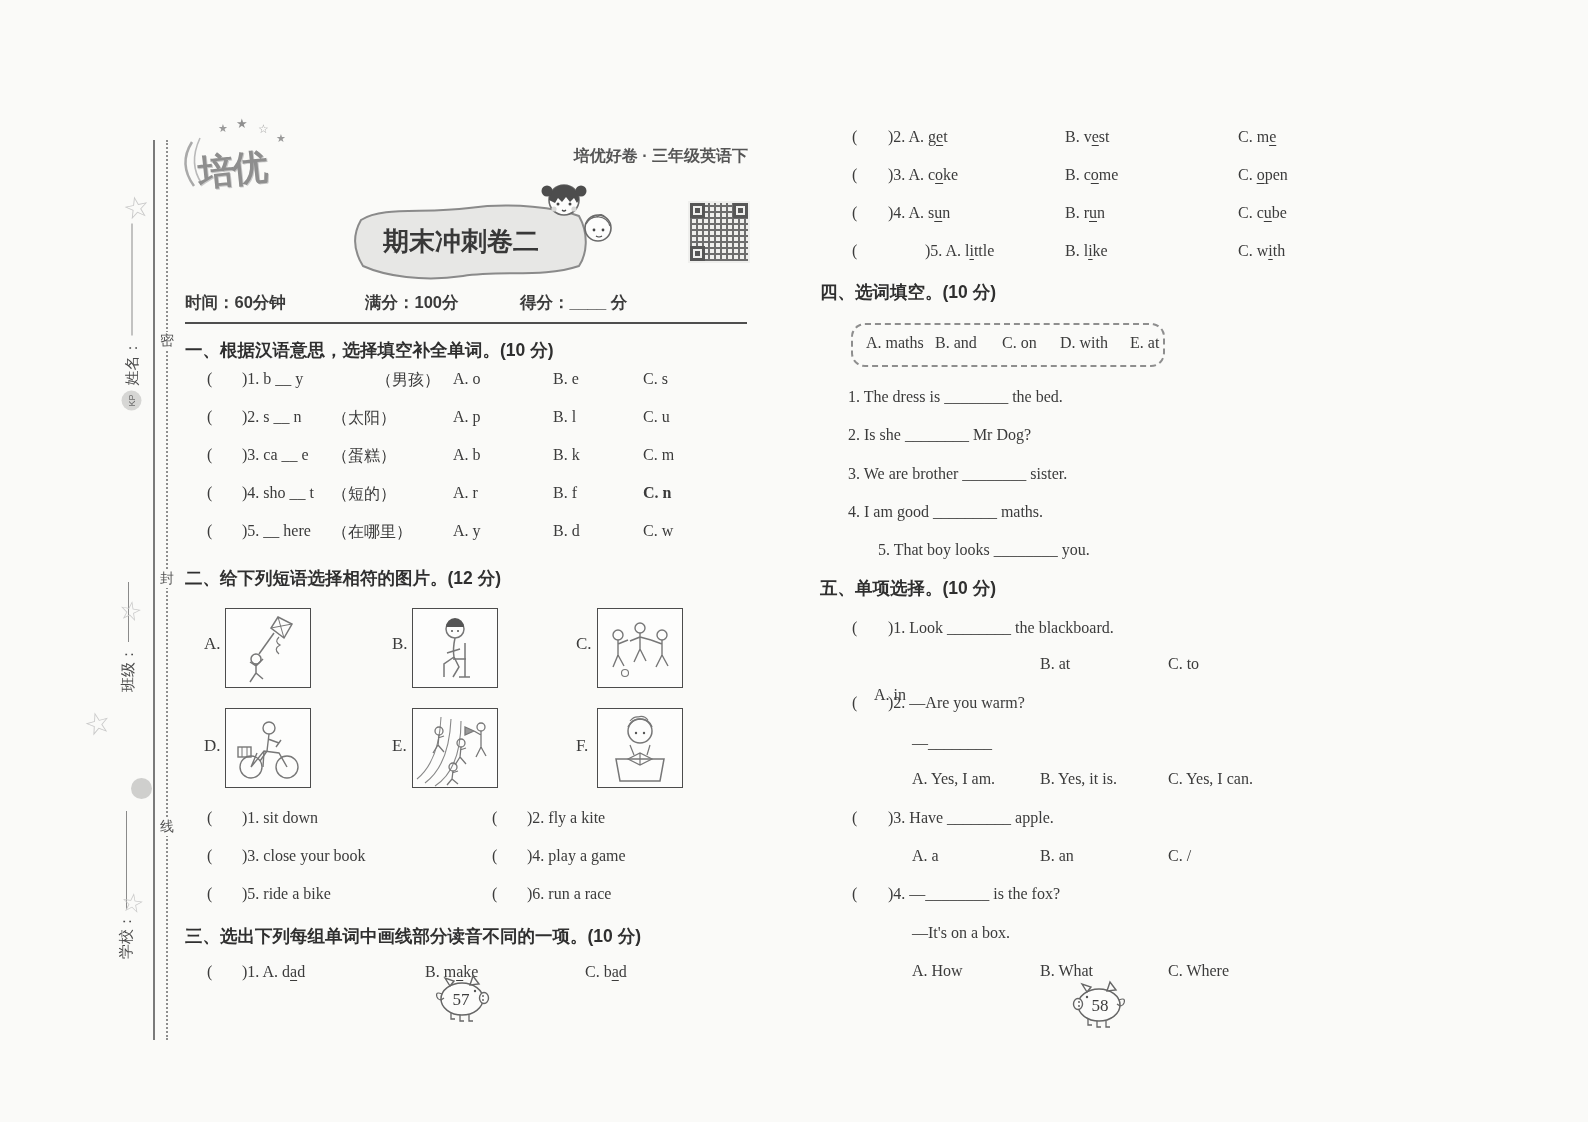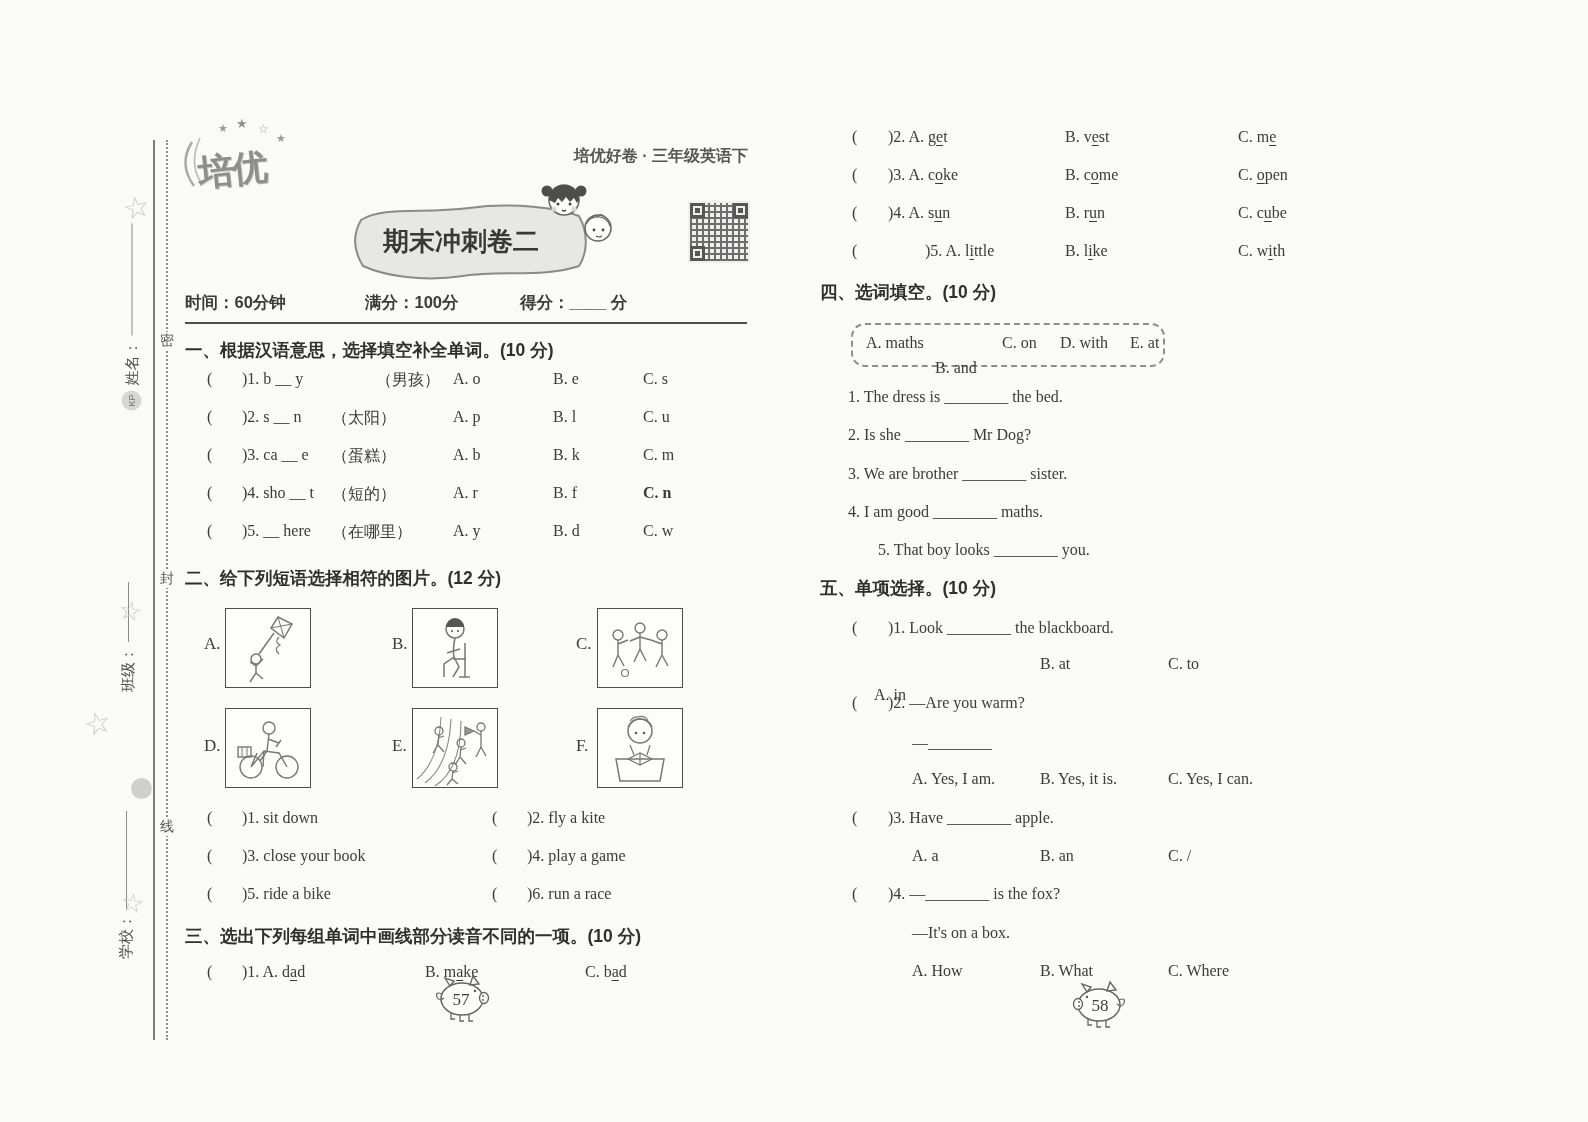--- a/index.html
+++ b/index.html
@@ -300,21 +300,21 @@
   <span class="c" style="left:852px;">(</span>
   <span class="c" style="left:888px;margin-left:37px;"><span>)5. </span><span>A. l</span><span class="ul">i</span><span>ttle</span></span>
   <span class="c" style="left:1065px;"><span>B. l</span><span class="ul">i</span><span>ke</span></span>
   <span class="c" style="left:1238px;"><span>C. w</span><span class="ul">i</span><span>th</span></span>
 </div>
 
 <div class="abs hei heading" style="left:820px;top:280px;">四、选词填空。(10 分)</div>
 
 <div class="abs" style="left:851px;top:323px;width:310px;height:40px;border:2px dashed #8e8e8e;border-radius:14px;">
   <span class="c" style="left:13px;top:9px;">A. maths</span>
-  <span class="c" style="left:82px;top:9px;margin-top:25px;">B. and</span>
+  <span class="c" style="left:82px;top:9px;">B. and</span>
   <span class="c" style="left:149px;top:9px;">C. on</span>
   <span class="c" style="left:207px;top:9px;">D. with</span>
   <span class="c" style="left:277px;top:9px;">E. at</span>
 </div>
 
 <div class="row" style="top:388px;">
     <span class="c" style="left:848px;">1. The dress is ________ the bed.</span>
   </div>
 <div class="row" style="top:426px;">
     <span class="c" style="left:848px;">2. Is she ________ Mr Dog?</span>

